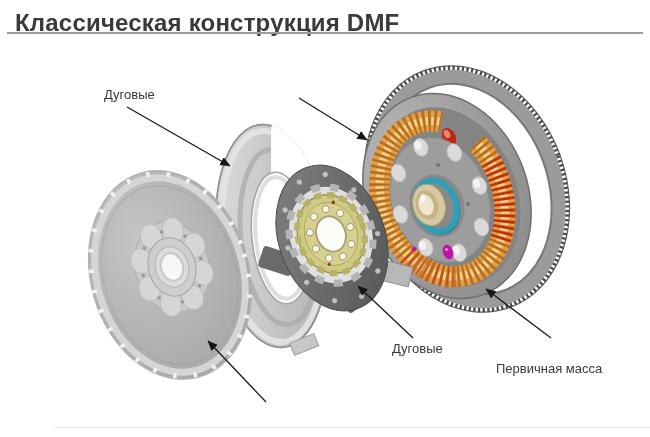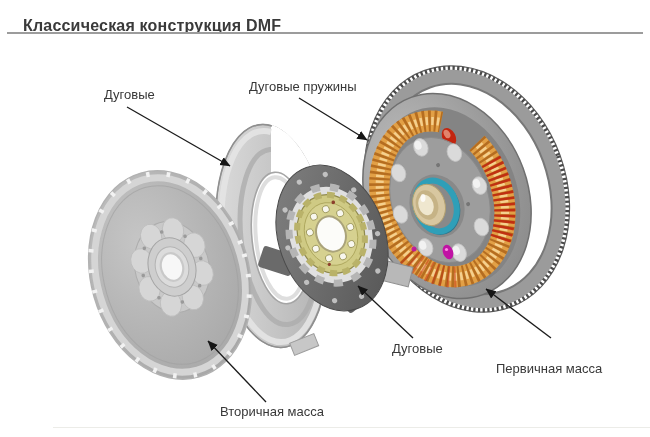--- a/index.html
+++ b/index.html
@@ -1,18 +1,18 @@
 <!DOCTYPE html>
 <html><head>
 <meta charset="utf-8">
 <style>
   html,body{margin:0;padding:0;background:#fff;}
   .page{position:relative;width:650px;height:437px;background:#ffffff;overflow:hidden;
         font-family:"Liberation Sans","DejaVu Sans",sans-serif;}
-  .title{position:absolute;left:7px;top:1px;margin:16px;font-size:16px;font-weight:700;
+  .title{position:absolute;left:7px;top:1px;margin:8px;font-size:24px;font-weight:700;
          color:#3a3a3a;letter-spacing:.2px;}
   .rule{position:absolute;left:7px;top:32px;width:636px;height:2px;background:#9c9c9c;}
   .lbl{position:absolute;font-size:13px;color:#383838;white-space:nowrap;}
   .bottom-line{position:absolute;left:53px;top:427px;width:597px;height:1px;background:#ecece8;}
   svg{position:absolute;left:0;top:0;}
 </style>
 </head>
 <body>
 
 <div class="page">
@@ -194,19 +194,17 @@
     <g stroke="#1b1b1b" stroke-width="1.3">
       <line x1="127" y1="107" x2="230" y2="166" marker-end="url(#arrowhead)"></line>
       <line x1="299" y1="98" x2="367" y2="140" marker-end="url(#arrowhead)"></line>
       <line x1="413" y1="338" x2="358" y2="286" marker-end="url(#arrowhead)"></line>
       <line x1="551" y1="338" x2="486" y2="289" marker-end="url(#arrowhead)"></line>
       <line x1="266" y1="402" x2="208" y2="341" marker-end="url(#arrowhead)"></line>
     </g>
   </svg>
 
   <div class="lbl" style="left:104px;top:87px">Дуговые</div>
-  <div class="lbl" style="left:249px;top:79px">Дуговые пружины</div>
   <div class="lbl" style="left:392px;top:341px">Дуговые</div>
   <div class="lbl" style="left:496px;top:361px">Первичная масса</div>
-  <div class="lbl" style="left:220px;top:404px">Вторичная масса</div>
 
   <div class="bottom-line"></div>
 </div>
 
 </body></html>

